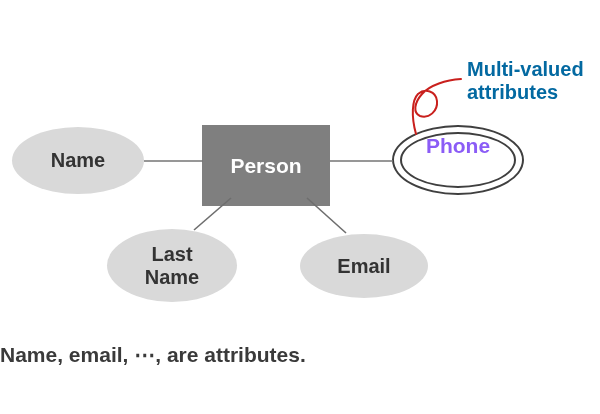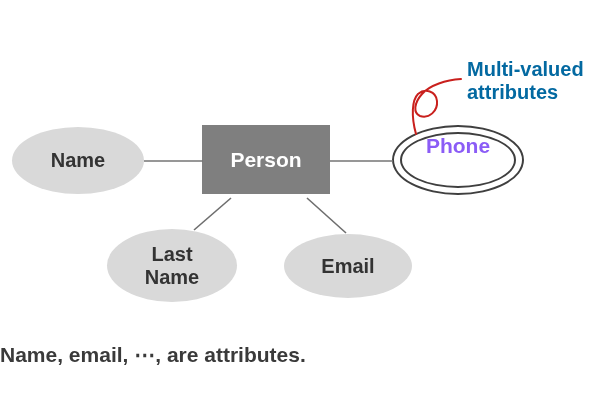--- a/index.html
+++ b/index.html
@@ -26,25 +26,25 @@
     justify-content: center;
     text-align: center;
     color: #333333;
     font-weight: bold;
     font-size: 20px;
     line-height: 1.15;
   }
   .ellipse-name   { left: 12px;  top: 127px; width: 132px; height: 67px; }
   .ellipse-last   { left: 107px; top: 229px; width: 130px; height: 73px; }
   .ellipse-last span { display: inline-block; width: 70px; }
-  .ellipse-email  { left: 284px; top: 234px; width: 128px; height: 64px; }
+  .ellipse-email  { left: 300px; top: 234px; width: 128px; height: 64px; }
   .entity-rect {
     position: absolute;
     left: 202px; top: 125px;
-    width: 128px; height: 69px;
+    width: 128px; height: 81px;
     background: #7f7f7f;
     display: flex;
     align-items: center;
     justify-content: center;
     color: #ffffff;
     font-weight: bold;
     font-size: 21px;
   }
   .phone-outer {
     position: absolute;

